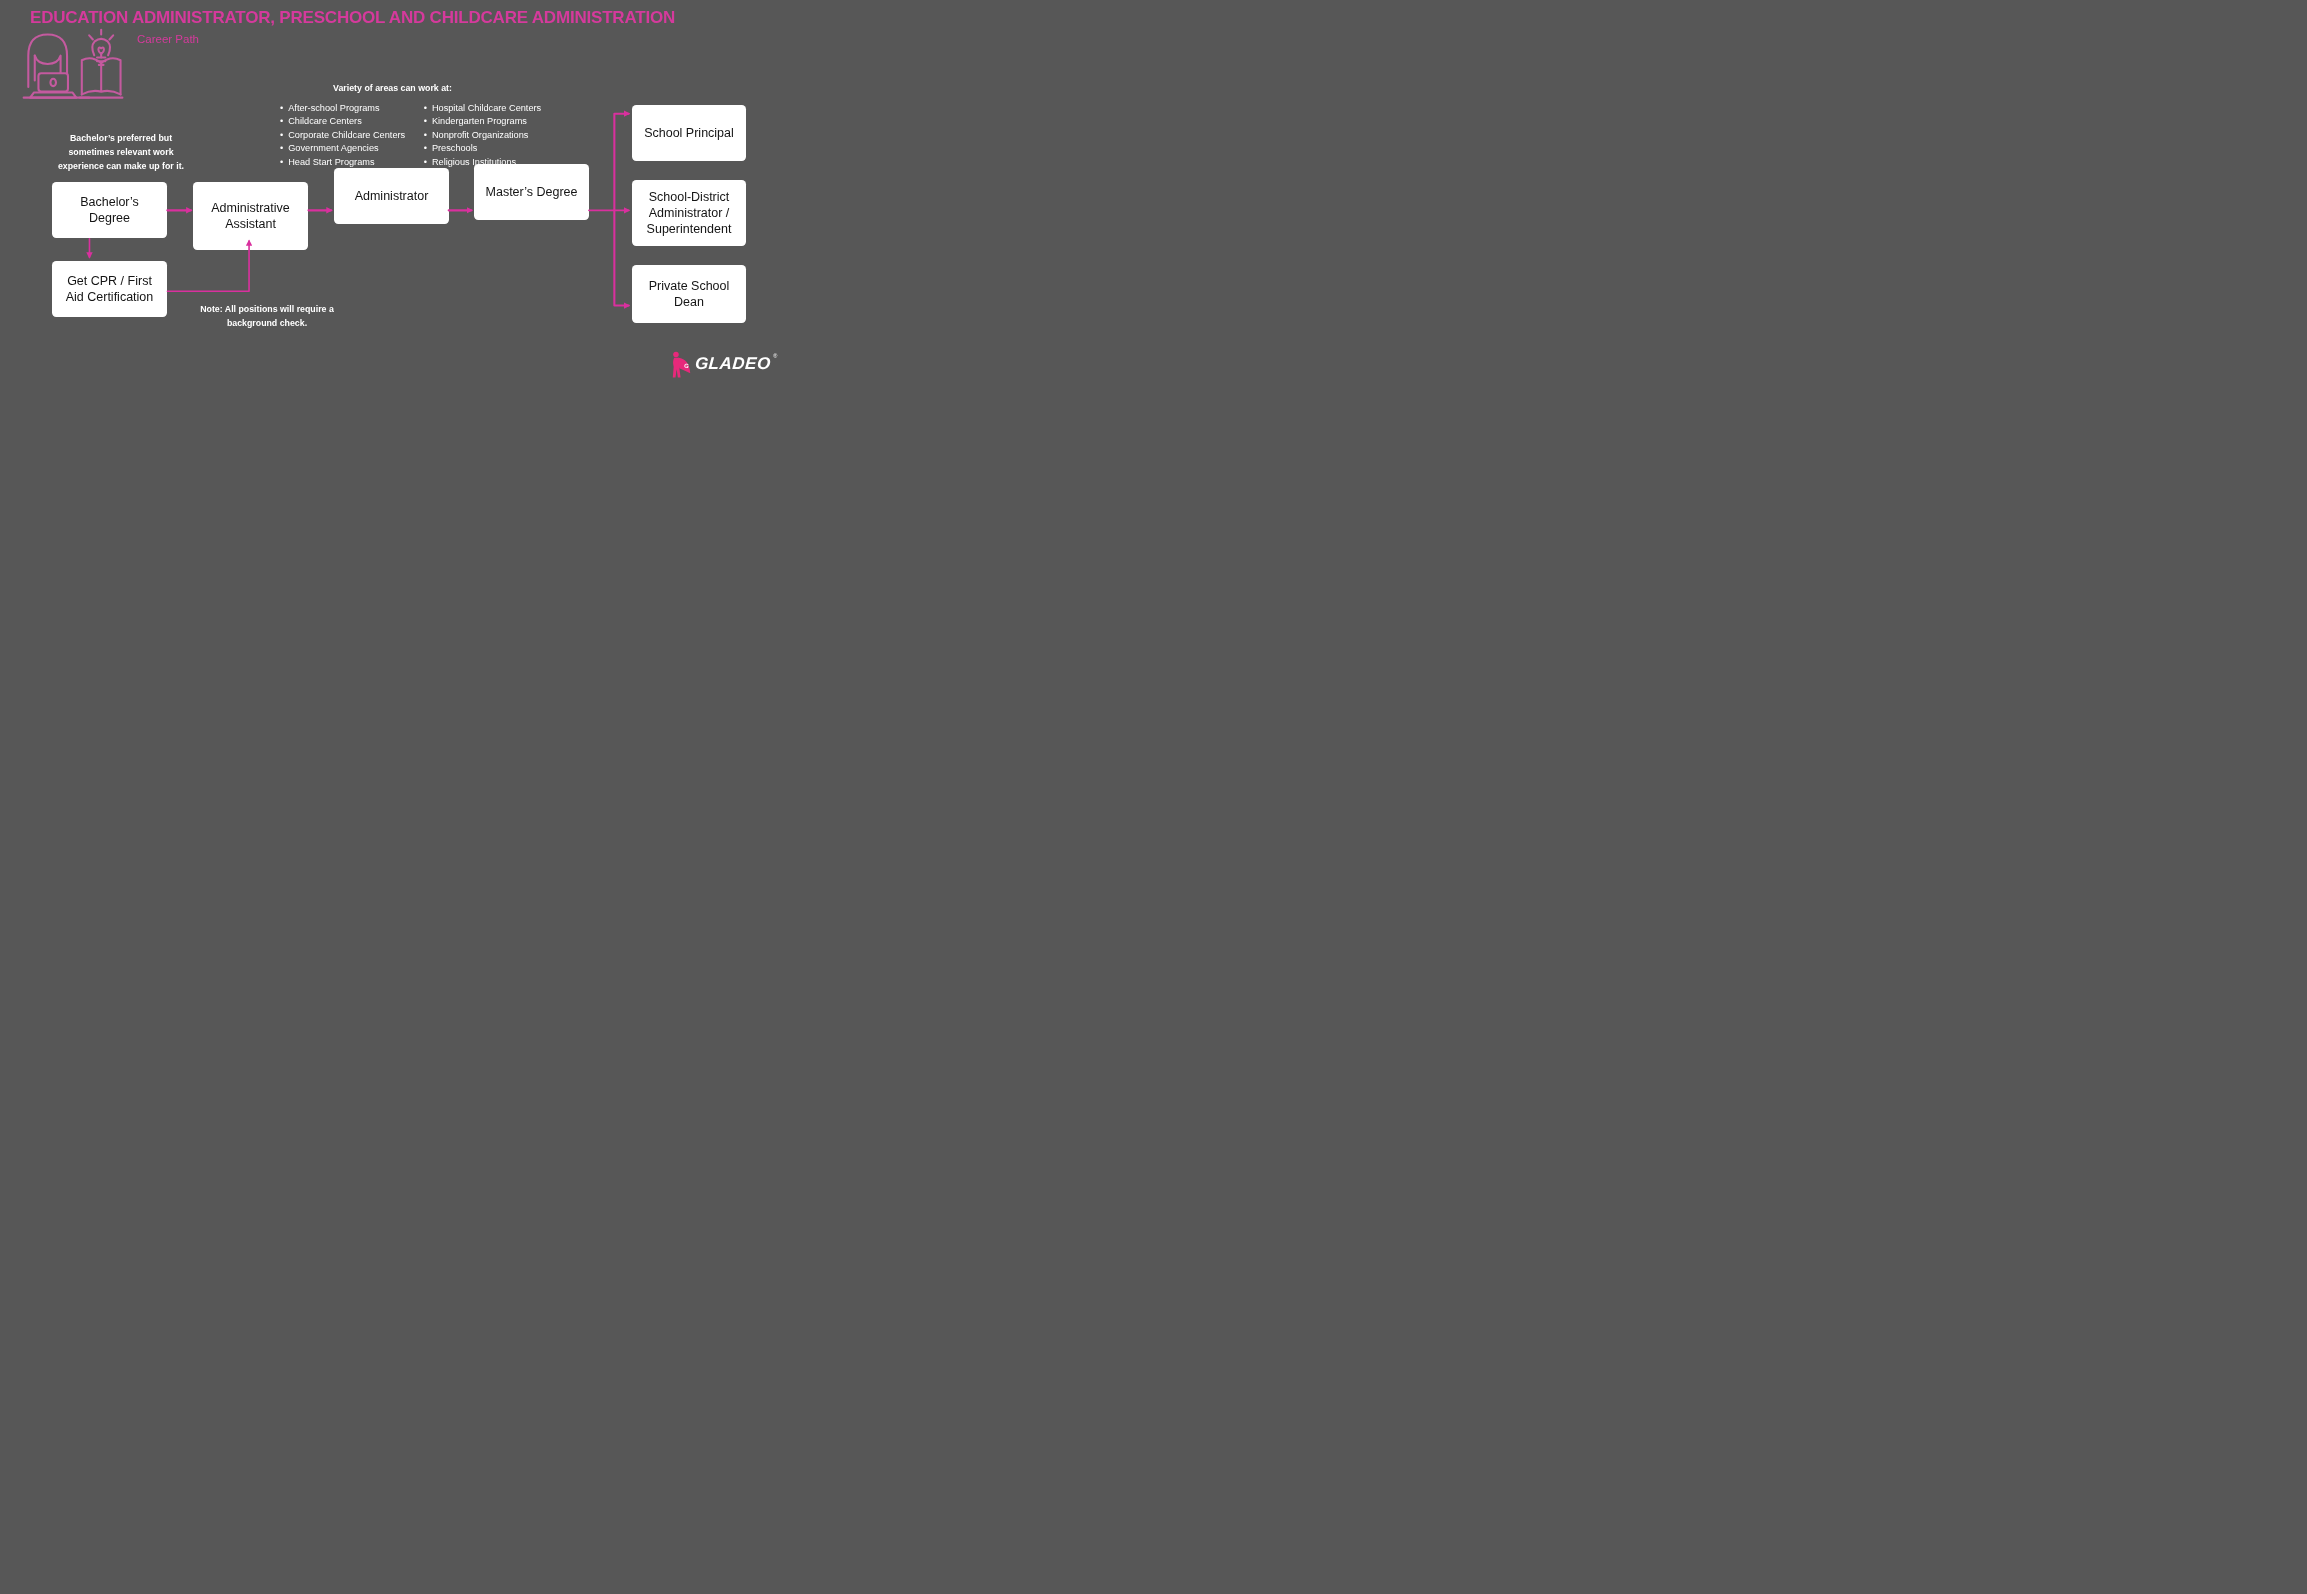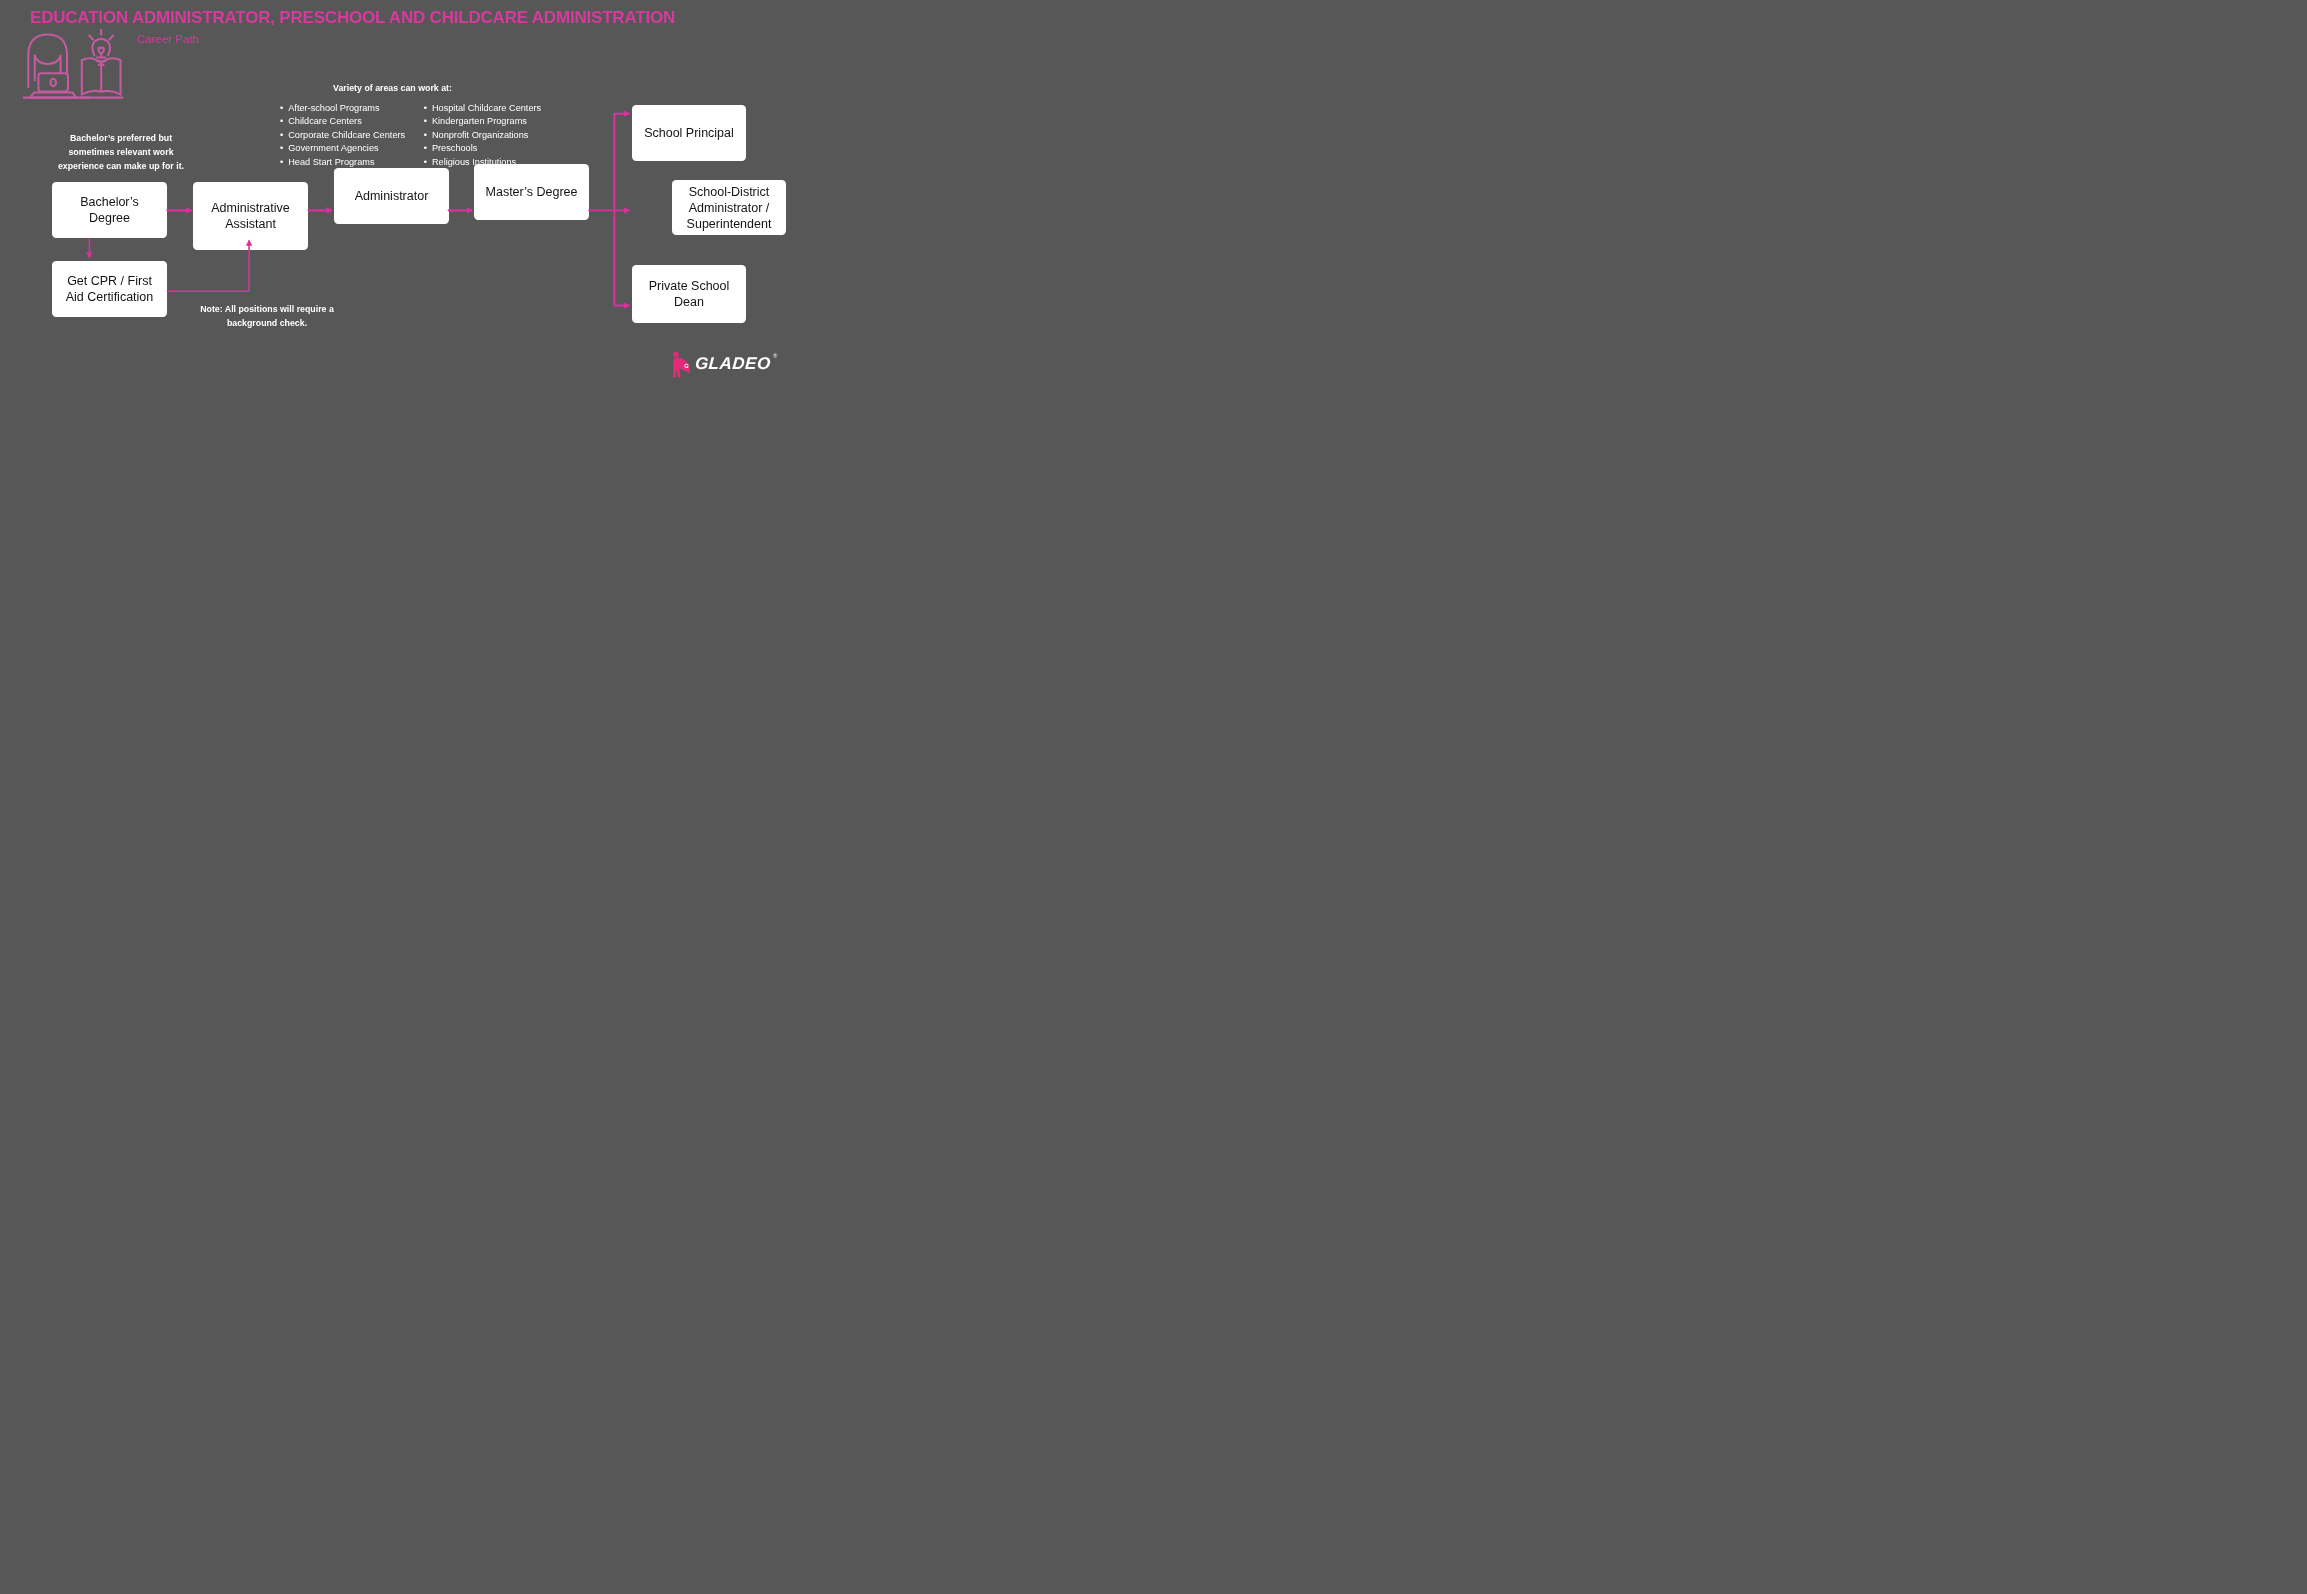--- a/index.html
+++ b/index.html
@@ -53,21 +53,21 @@
   .flow-box{
     position:absolute;background:var(--box-bg);border-radius:4.2px;
     display:flex;flex-direction:column;align-items:center;justify-content:center;
     font-size:12.5px;line-height:16px;color:var(--box-text);text-align:center;
   }
   .box-bachelors{left:52px;top:182px;width:115px;height:56px;}
   .box-admin-assistant{left:193px;top:182px;width:115px;height:68px;}
   .box-administrator{left:334px;top:168px;width:115px;height:56px;}
   .box-masters{left:474px;top:164px;width:115px;height:56px;}
   .box-principal{left:632px;top:105px;width:114px;height:56px;}
-  .box-district{left:632px;top:180px;width:114px;height:55px;margin-left:40px;}
+  .box-district{left:632px;top:180px;width:114px;height:66px;}
   .box-dean{left:632px;top:265px;width:114px;height:58px;}
   .box-cpr{left:52px;top:261px;width:115px;height:56px;}
 
   svg.connectors{position:absolute;left:0;top:0;width:797px;height:399px;pointer-events:none;}
   .conn{fill:none;stroke:var(--arrow-pink);stroke-linecap:round;stroke-linejoin:round;}
   .conn.main{stroke-width:5;}
   .conn.long{stroke-width:3.8;}
   .conn.branch{stroke-width:4.5;}
   .conn.thin{stroke-width:3.5;}
   #ah path{fill:var(--arrow-pink);stroke:none;}

